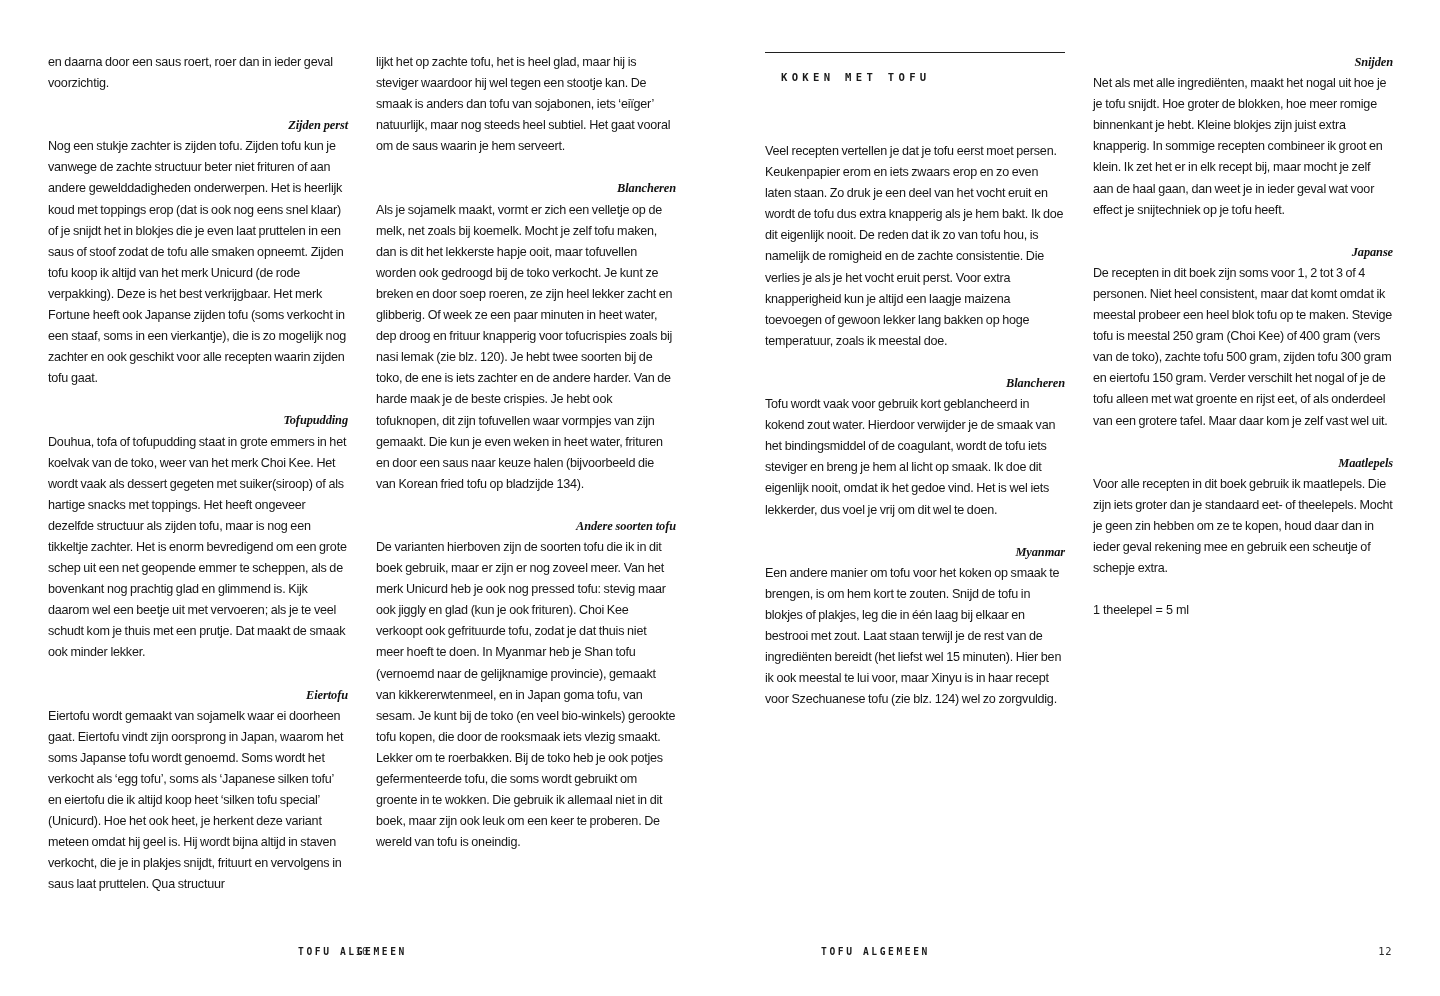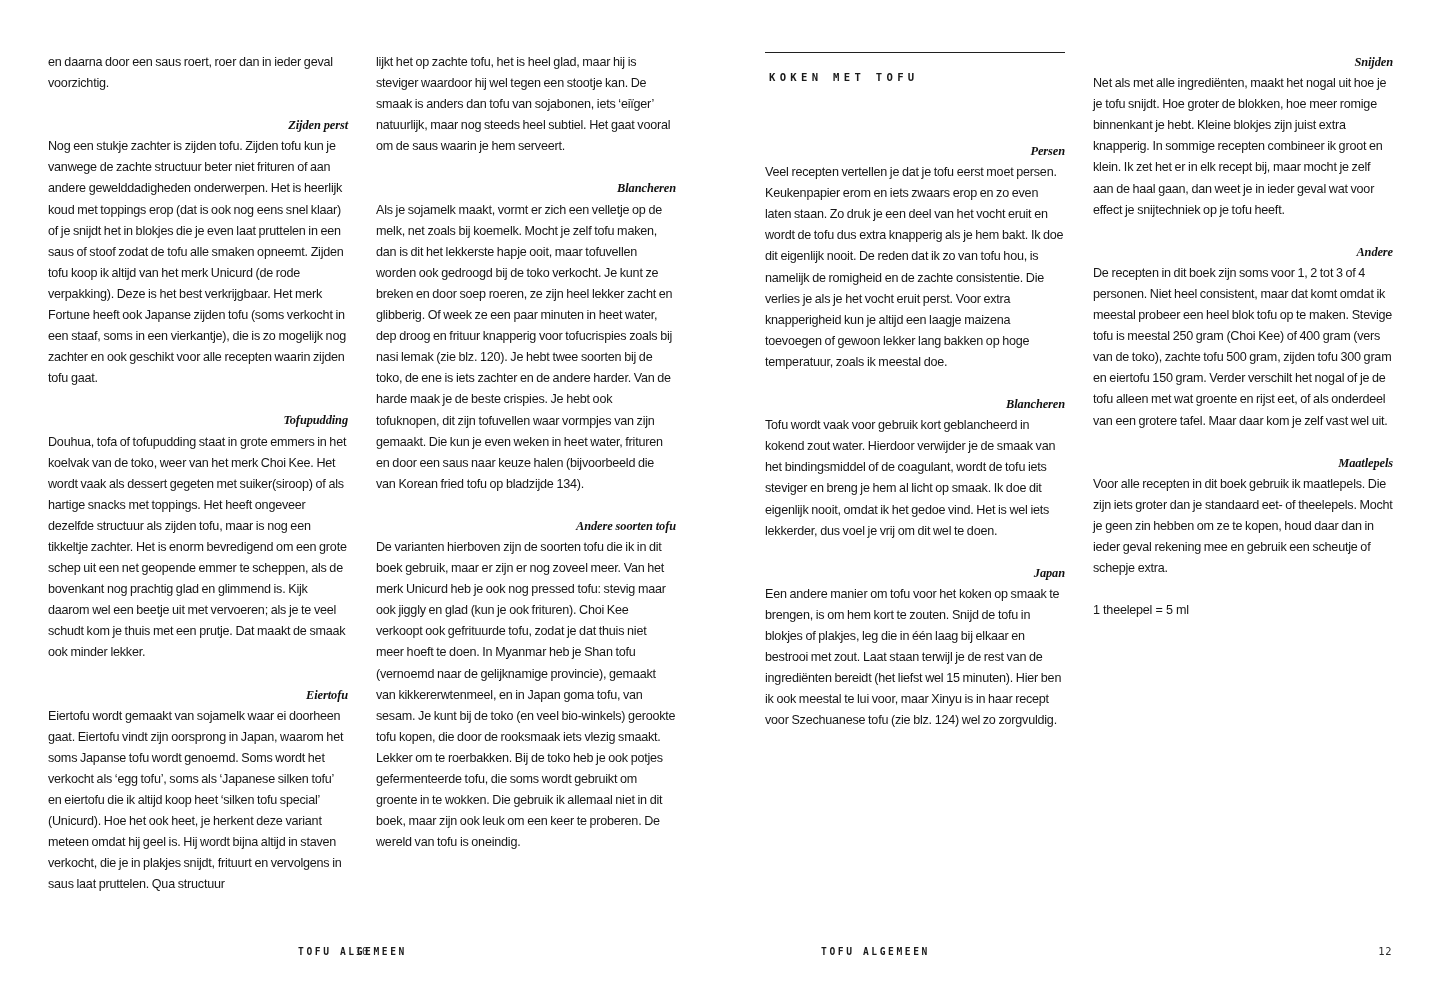--- a/index.html
+++ b/index.html
@@ -84,21 +84,21 @@
     background: #202020;
     width: 100%;
     margin: 0 0 18px 0;
   }
   .section-title {
     font-family: "DejaVu Sans Mono", monospace;
     font-size: 10.6px;
     font-weight: 700;
     letter-spacing: 4.3px;
     color: #1a1a1a;
-    margin: 4px;
+    margin: 16px;
     text-transform: uppercase;
   }
 
   .measures {
     margin-top: 21px;
   }
   .measure-line {
     font-family: "Liberation Sans", sans-serif;
     font-size: 12.6px;
     line-height: 21.1px;
@@ -190,43 +190,42 @@
   <div class="page page-right">
     <div class="columns">
 
       <div class="column">
         <div class="section-title-wrap">
           <div class="section-rule"></div>
           <p class="section-title">KOKEN MET TOFU</p>
         </div>
 
         <div class="block">
-          <p class="sub-head">Persen</p>
           <p class="body-par">Veel recepten vertellen je dat je tofu eerst moet persen. Keukenpapier erom en iets zwaars erop en zo even laten staan. Zo druk je een deel van het vocht eruit en wordt de tofu dus extra knapperig als je hem bakt. Ik doe dit eigenlijk nooit. De reden dat ik zo van tofu hou, is namelijk de romigheid en de zachte consistentie. Die verlies je als je het vocht eruit perst. Voor extra knapperigheid kun je altijd een laagje maizena toevoegen of gewoon lekker lang bakken op hoge temperatuur, zoals ik meestal doe.</p>
         </div>
 
         <div class="block">
           <p class="sub-head">Blancheren</p>
           <p class="body-par">Tofu wordt vaak voor gebruik kort geblancheerd in kokend zout water. Hierdoor verwijder je de smaak van het bindingsmiddel of de coagulant, wordt de tofu iets steviger en breng je hem al licht op smaak. Ik doe dit eigenlijk nooit, omdat ik het gedoe vind. Het is wel iets lekkerder, dus voel je vrij om dit wel te doen.</p>
         </div>
 
         <div class="block tight">
-          <p class="sub-head">Japan</p>
+          <p class="sub-head">Myanmar</p>
           <p class="body-par">Een andere manier om tofu voor het koken op smaak te brengen, is om hem kort te zouten. Snijd de tofu in blokjes of plakjes, leg die in één laag bij elkaar en bestrooi met zout. Laat staan terwijl je de rest van de ingrediënten bereidt (het liefst wel 15 minuten). Hier ben ik ook meestal te lui voor, maar Xinyu is in haar recept voor Szechuanese tofu (zie blz. 124) wel zo zorgvuldig.</p>
         </div>
       </div>
 
       <div class="column">
         <div class="block">
           <p class="sub-head">Snijden</p>
           <p class="body-par">Net als met alle ingrediënten, maakt het nogal uit hoe je je tofu snijdt. Hoe groter de blokken, hoe meer romige binnenkant je hebt. Kleine blokjes zijn juist extra knapperig. In sommige recepten combineer ik groot en klein. Ik zet het er in elk recept bij, maar mocht je zelf aan de haal gaan, dan weet je in ieder geval wat voor effect je snijtechniek op je tofu heeft.</p>
         </div>
 
         <div class="block">
-          <p class="sub-head">Andere</p>
+          <p class="sub-head">Japanse</p>
           <p class="body-par">De recepten in dit boek zijn soms voor 1, 2 tot 3 of 4 personen. Niet heel consistent, maar dat komt omdat ik meestal probeer een heel blok tofu op te maken. Stevige tofu is meestal 250 gram (Choi Kee) of 400 gram (vers van de toko), zachte tofu 500 gram, zijden tofu 300 gram en eiertofu 150 gram. Verder verschilt het nogal of je de tofu alleen met wat groente en rijst eet, of als onderdeel van een grotere tafel. Maar daar kom je zelf vast wel uit.</p>
         </div>
 
         <div class="block tight">
           <p class="sub-head">Maatlepels</p>
           <p class="body-par">Voor alle recepten in dit boek gebruik ik maatlepels. Die zijn iets groter dan je standaard eet- of theelepels. Mocht je geen zin hebben om ze te kopen, houd daar dan in ieder geval rekening mee en gebruik een scheutje of schepje extra.</p>
         </div>
 
         <div class="measures">
           <p class="measure-line">1 theelepel = 5 ml</p>

